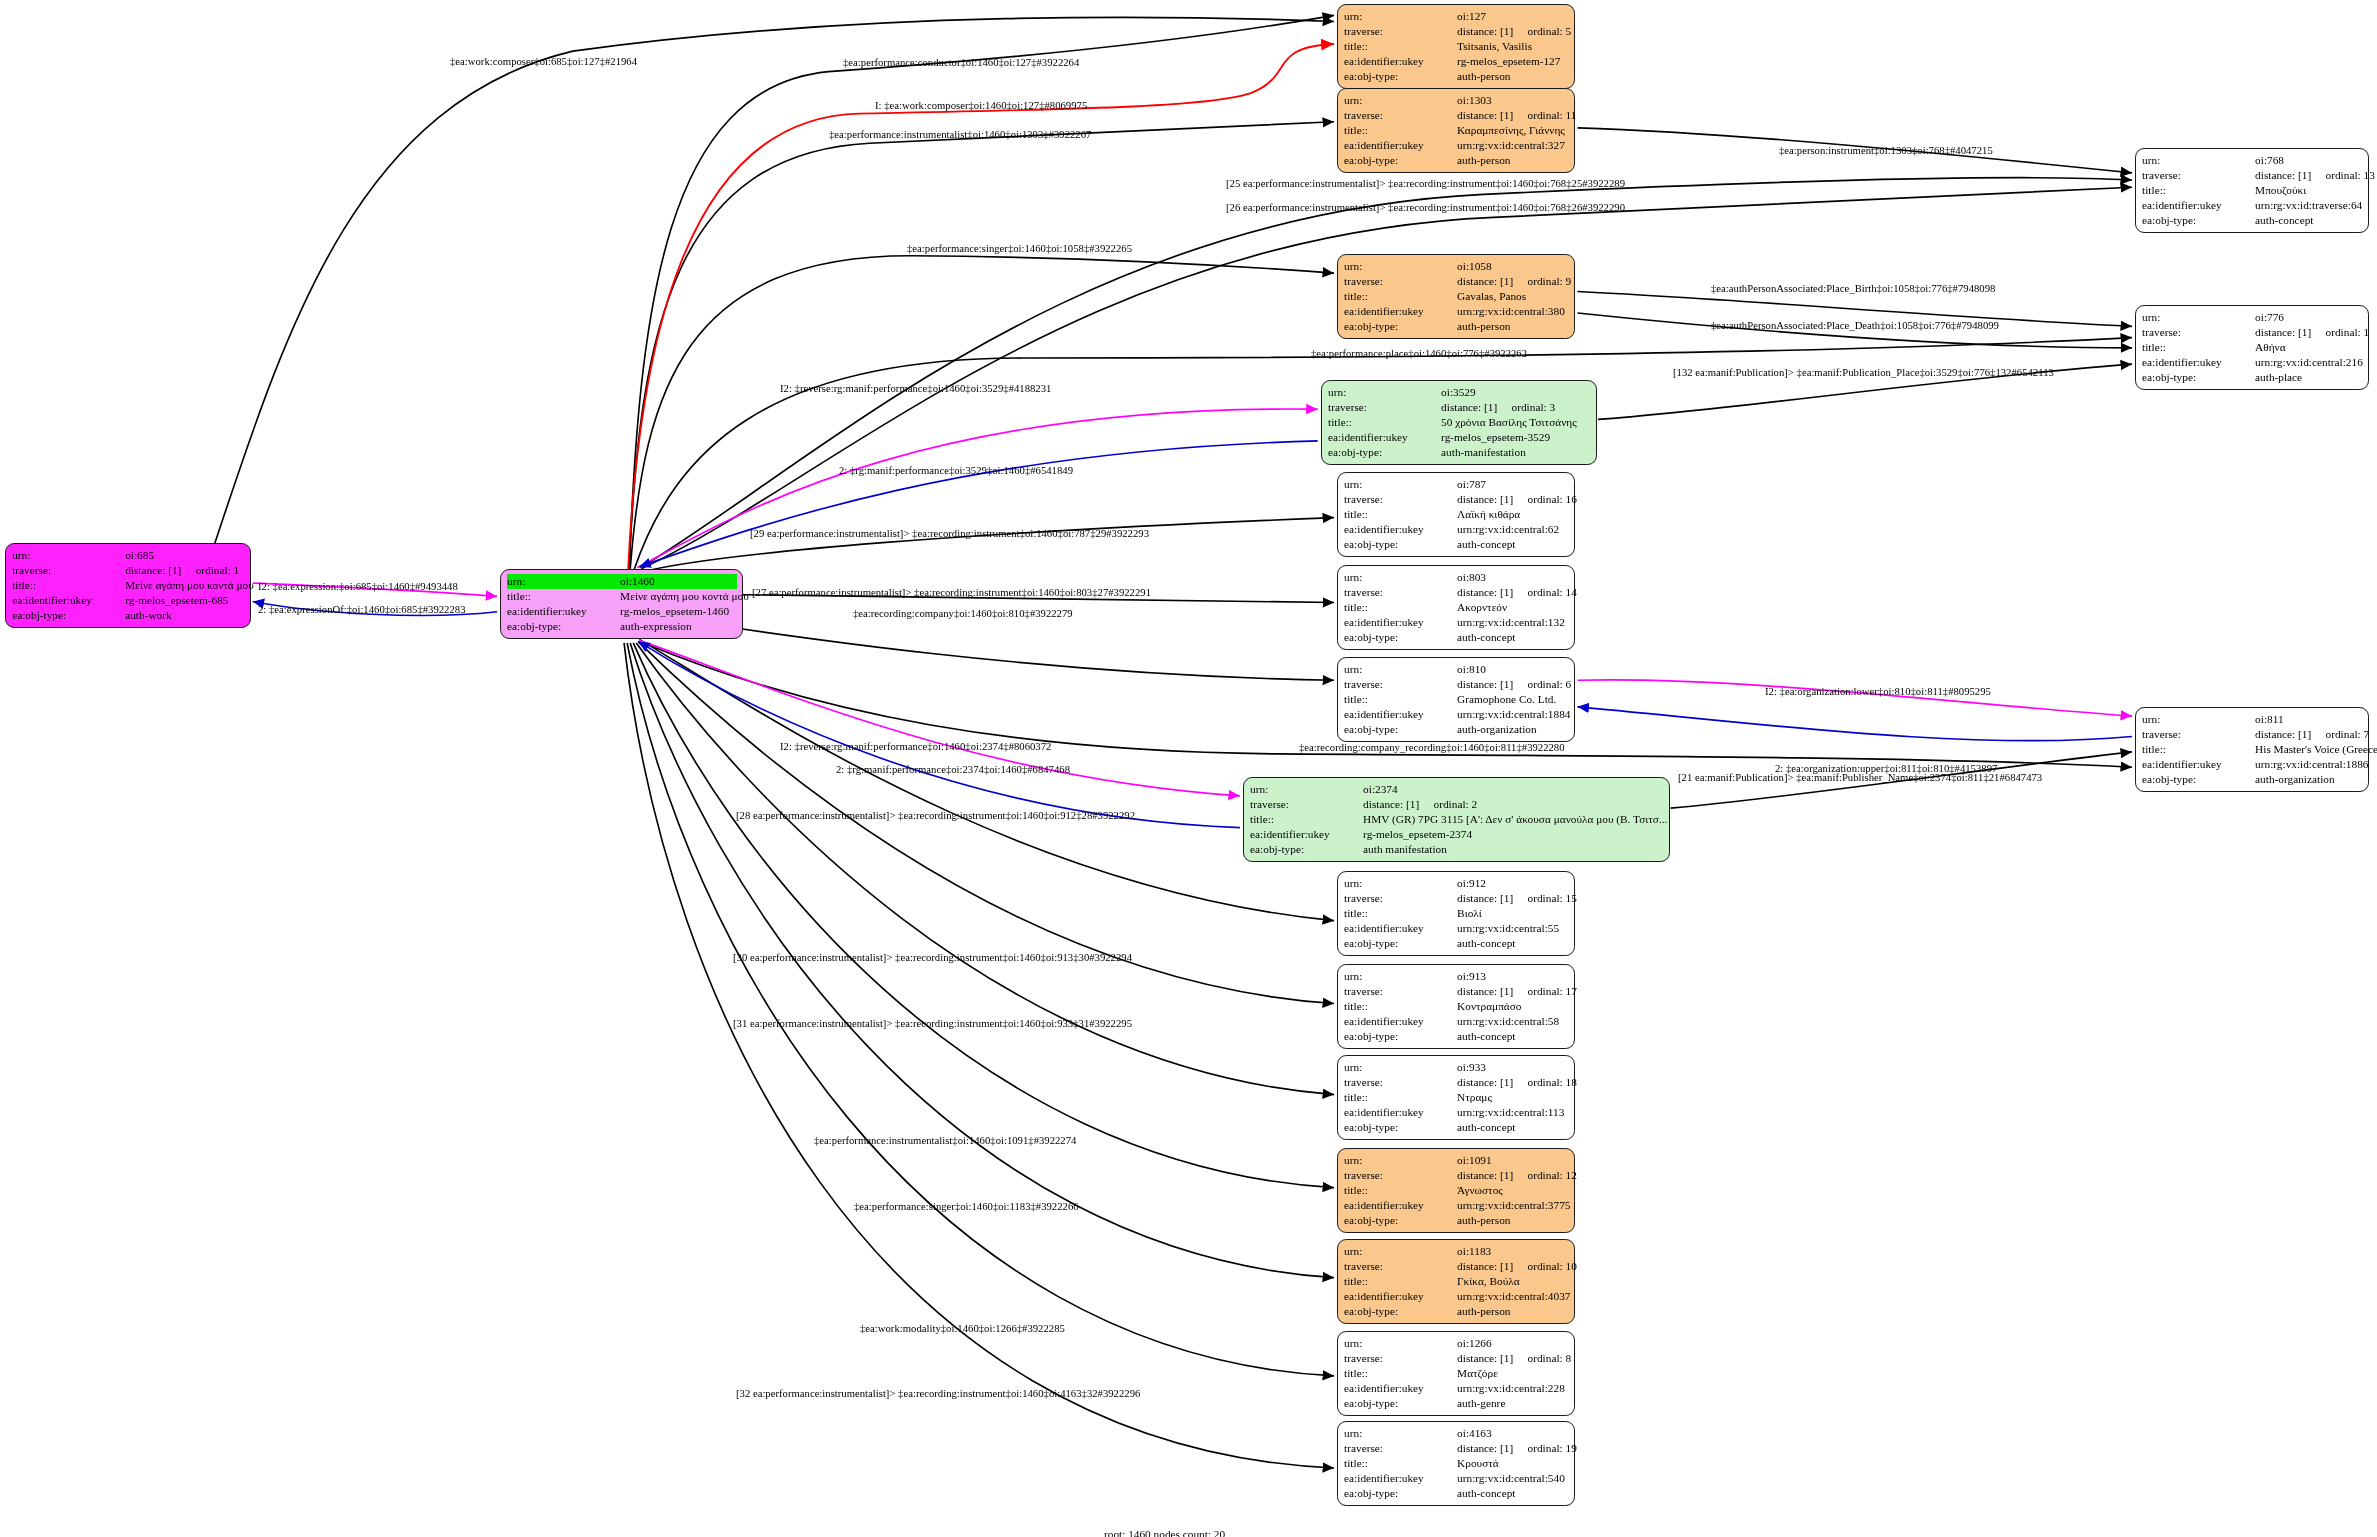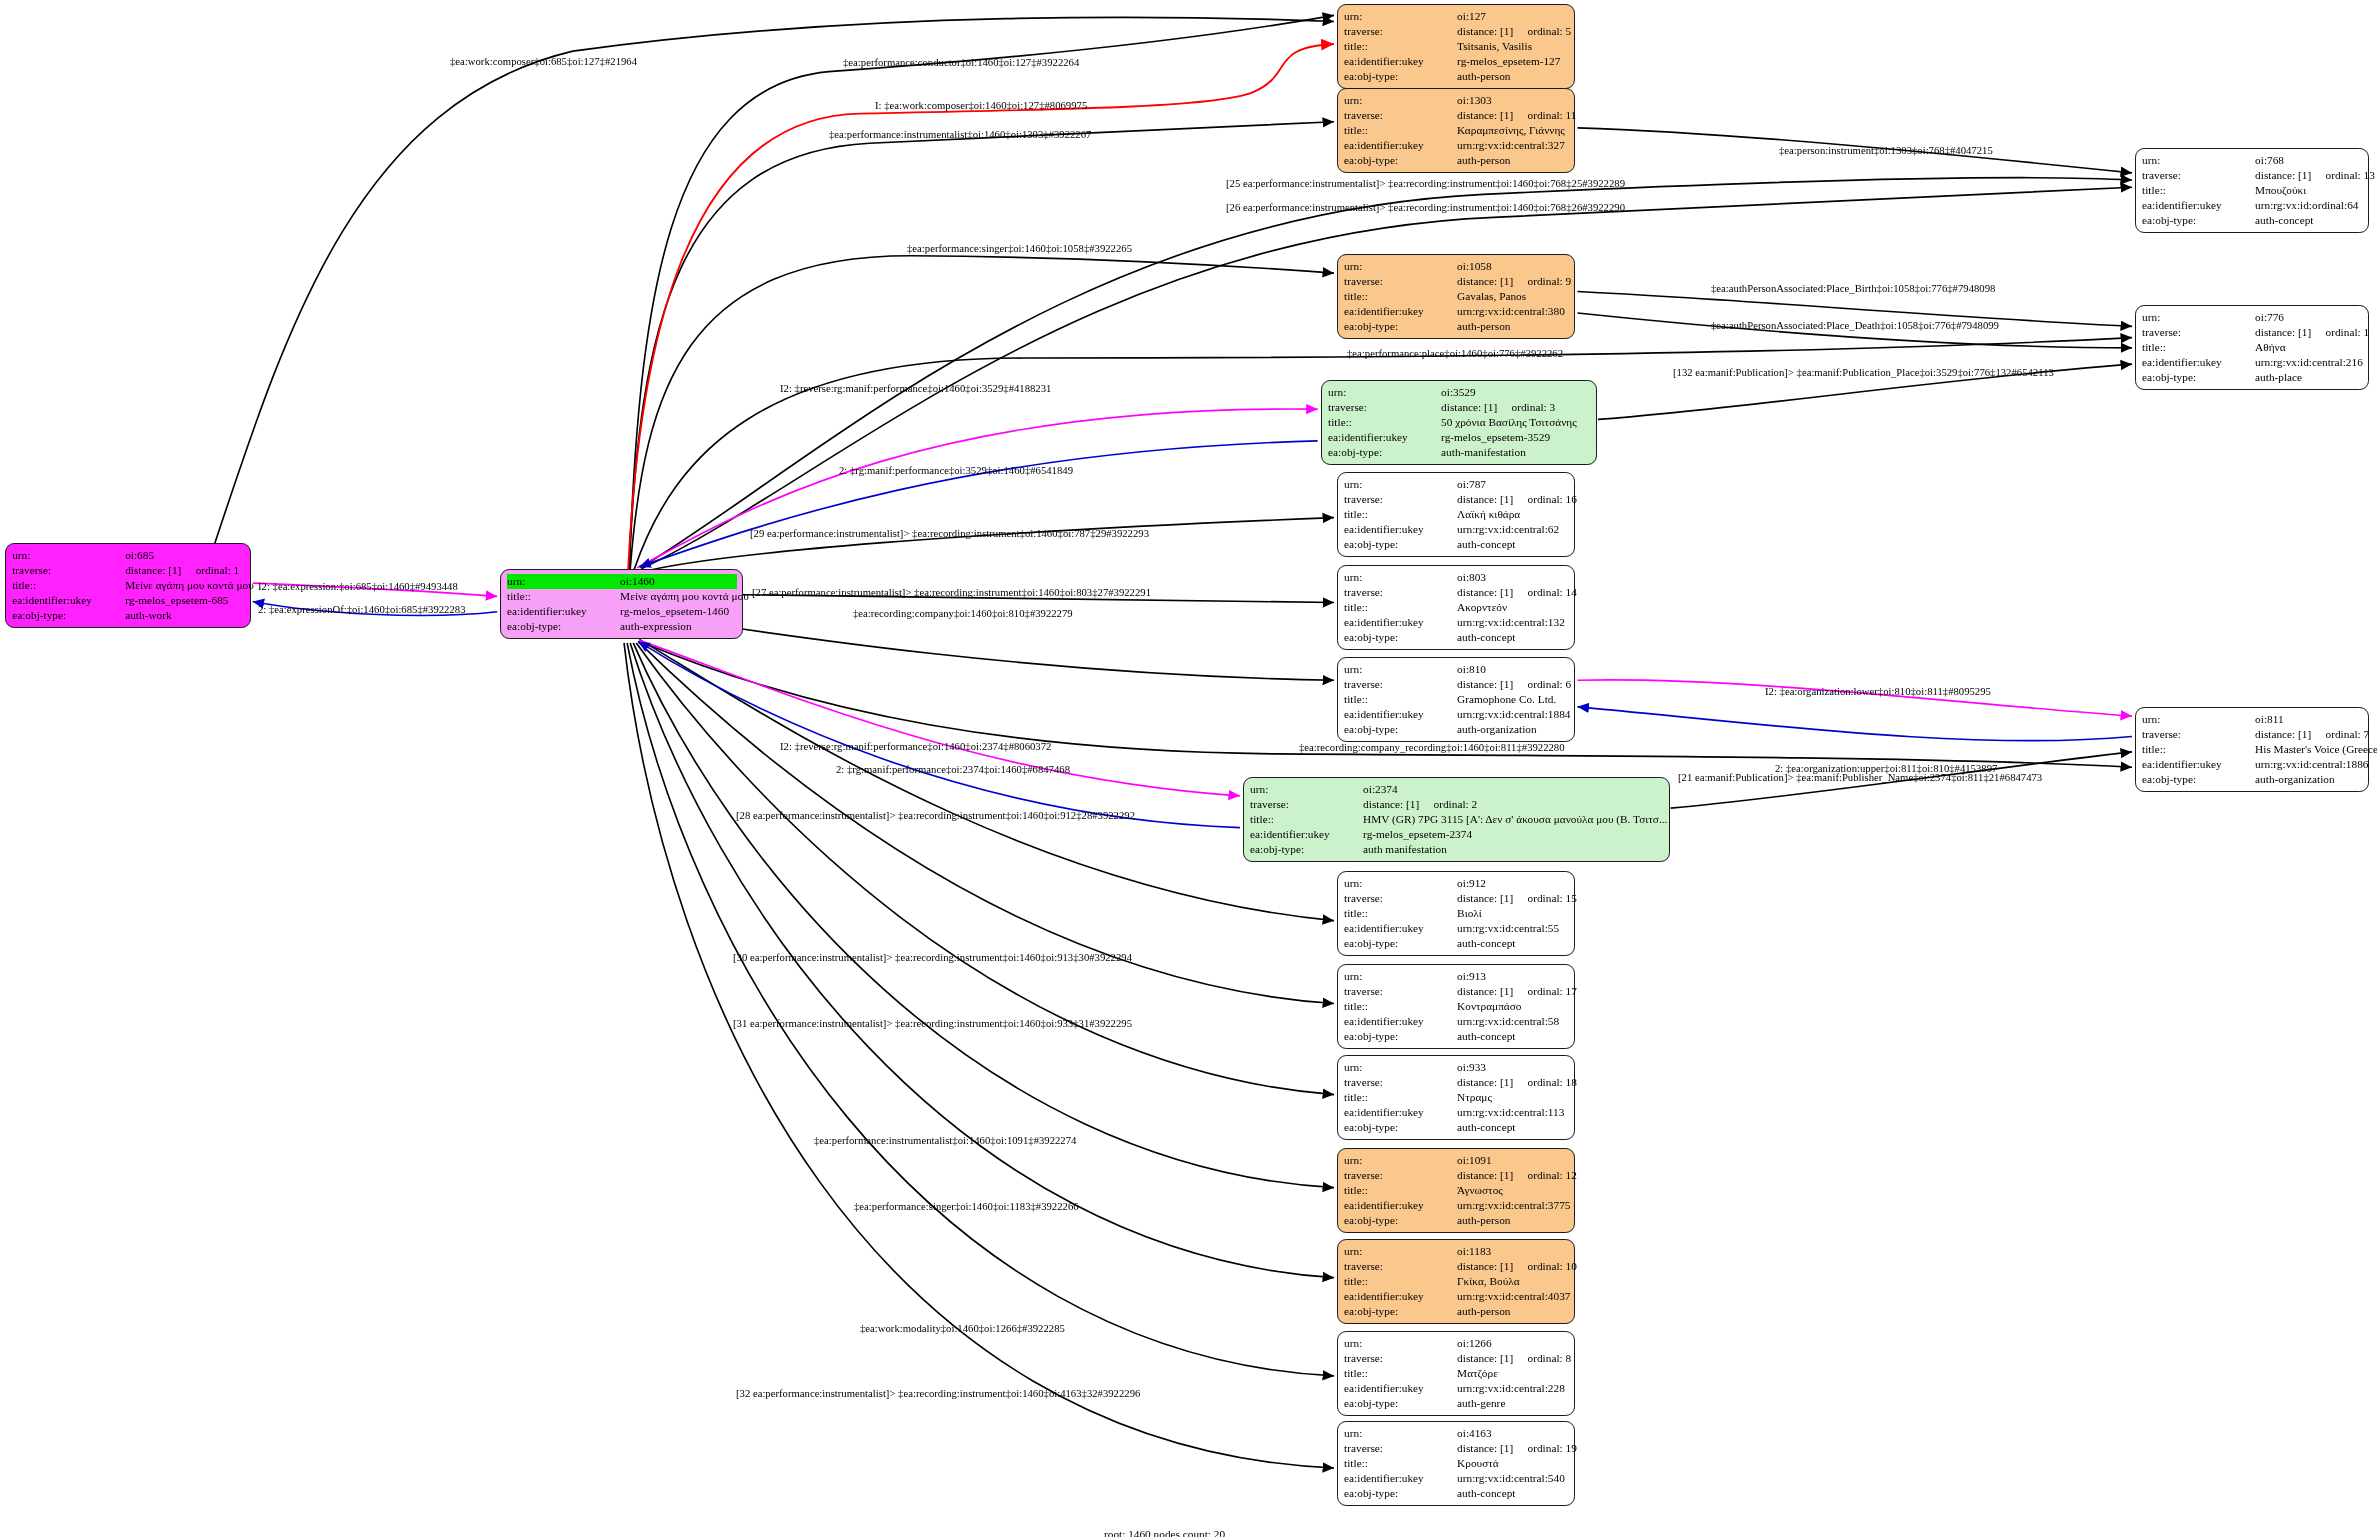--- a/index.html
+++ b/index.html
@@ -226,21 +226,21 @@
             <span>distance: [1]</span>
             <span>ordinal: 13</span>
           </span>
         </div>
         <div class="row">
           <span class="k" style="width:113px">title::</span>
           <span class="v">Μπουζούκι</span>
         </div>
         <div class="row">
           <span class="k" style="width:113px">ea:identifier:ukey</span>
-          <span class="v">urn:rg:vx:id:ordinal:64</span>
+          <span class="v">urn:rg:vx:id:traverse:64</span>
         </div>
         <div class="row">
           <span class="k" style="width:113px">ea:obj-type:</span>
           <span class="v">auth-concept</span>
         </div>
       </div>
       <div class="node orange" style="left: 1337px; top: 254px; width: 238px;">
         <div class="row">
           <span class="k" style="width:113px">urn:</span>
           <span class="v">oi:1058</span>
@@ -621,21 +621,21 @@
       <div class="edge-label" style="left: 450px; top: 56px;">‡ea:work:composer‡oi:685‡oi:127‡#21964</div>
       <div class="edge-label" style="left: 843px; top: 57px;">‡ea:performance:conductor‡oi:1460‡oi:127‡#3922264</div>
       <div class="edge-label" style="left: 875px; top: 100px;">I: ‡ea:work:composer‡oi:1460‡oi:127‡#8069975</div>
       <div class="edge-label" style="left: 829px; top: 129px; text-align: center;">‡ea:performance:instrumentalist‡oi:1460‡oi:1303‡#3922267</div>
       <div class="edge-label" style="left: 1779px; top: 145px;">‡ea:person:instrument‡oi:1303‡oi:768‡#4047215</div>
       <div class="edge-label" style="left: 1226px; top: 178px;">[25 ea:performance:instrumentalist]&gt; ‡ea:recording:instrument‡oi:1460‡oi:768‡25#3922289</div>
       <div class="edge-label" style="left: 1226px; top: 202px;">[26 ea:performance:instrumentalist]&gt; ‡ea:recording:instrument‡oi:1460‡oi:768‡26#3922290</div>
       <div class="edge-label" style="left: 907px; top: 243px; font-family: Liberation Serif, serif;">‡ea:performance:singer‡oi:1460‡oi:1058‡#3922265</div>
       <div class="edge-label" style="left: 1711px; top: 283px;">‡ea:authPersonAssociated:Place_Birth‡oi:1058‡oi:776‡#7948098</div>
       <div class="edge-label" style="left: 1711px; top: 320px;">‡ea:authPersonAssociated:Place_Death‡oi:1058‡oi:776‡#7948099</div>
-      <div class="edge-label" style="left: 1311px; top: 348px; margin-left: 36px;">‡ea:performance:place‡oi:1460‡oi:776‡#3922262</div>
+      <div class="edge-label" style="left: 1311px; top: 348px;">‡ea:performance:place‡oi:1460‡oi:776‡#3922262</div>
       <div class="edge-label" style="left: 780px; top: 383px;">I2: ‡reverse:rg:manif:performance‡oi:1460‡oi:3529‡#4188231</div>
       <div class="edge-label" style="left: 1673px; top: 367px;">[132 ea:manif:Publication]&gt; ‡ea:manif:Publication_Place‡oi:3529‡oi:776‡132#6542113</div>
       <div class="edge-label" style="left: 839px; top: 465px; text-align: right;">2: ‡rg:manif:performance‡oi:3529‡oi:1460‡#6541849</div>
       <div class="edge-label" style="left: 750px; top: 528px;">[29 ea:performance:instrumentalist]&gt; ‡ea:recording:instrument‡oi:1460‡oi:787‡29#3922293</div>
       <div class="edge-label" style="left: 752px; top: 587px;">[27 ea:performance:instrumentalist]&gt; ‡ea:recording:instrument‡oi:1460‡oi:803‡27#3922291</div>
       <div class="edge-label" style="left: 853px; top: 608px;">‡ea:recording:company‡oi:1460‡oi:810‡#3922279</div>
       <div class="edge-label" style="left: 258px; top: 581px;">I2: ‡ea:expression:‡oi:685‡oi:1460‡#9493448</div>
       <div class="edge-label" style="left: 258px; top: 604px;">2: ‡ea:expressionOf:‡oi:1460‡oi:685‡#3922283</div>
       <div class="edge-label" style="left: 1765px; top: 686px;">I2: ‡ea:organization:lower‡oi:810‡oi:811‡#8095295</div>
       <div class="edge-label" style="left: 1775px; top: 763px;">2: ‡ea:organization:upper‡oi:811‡oi:810‡#4153897</div>

